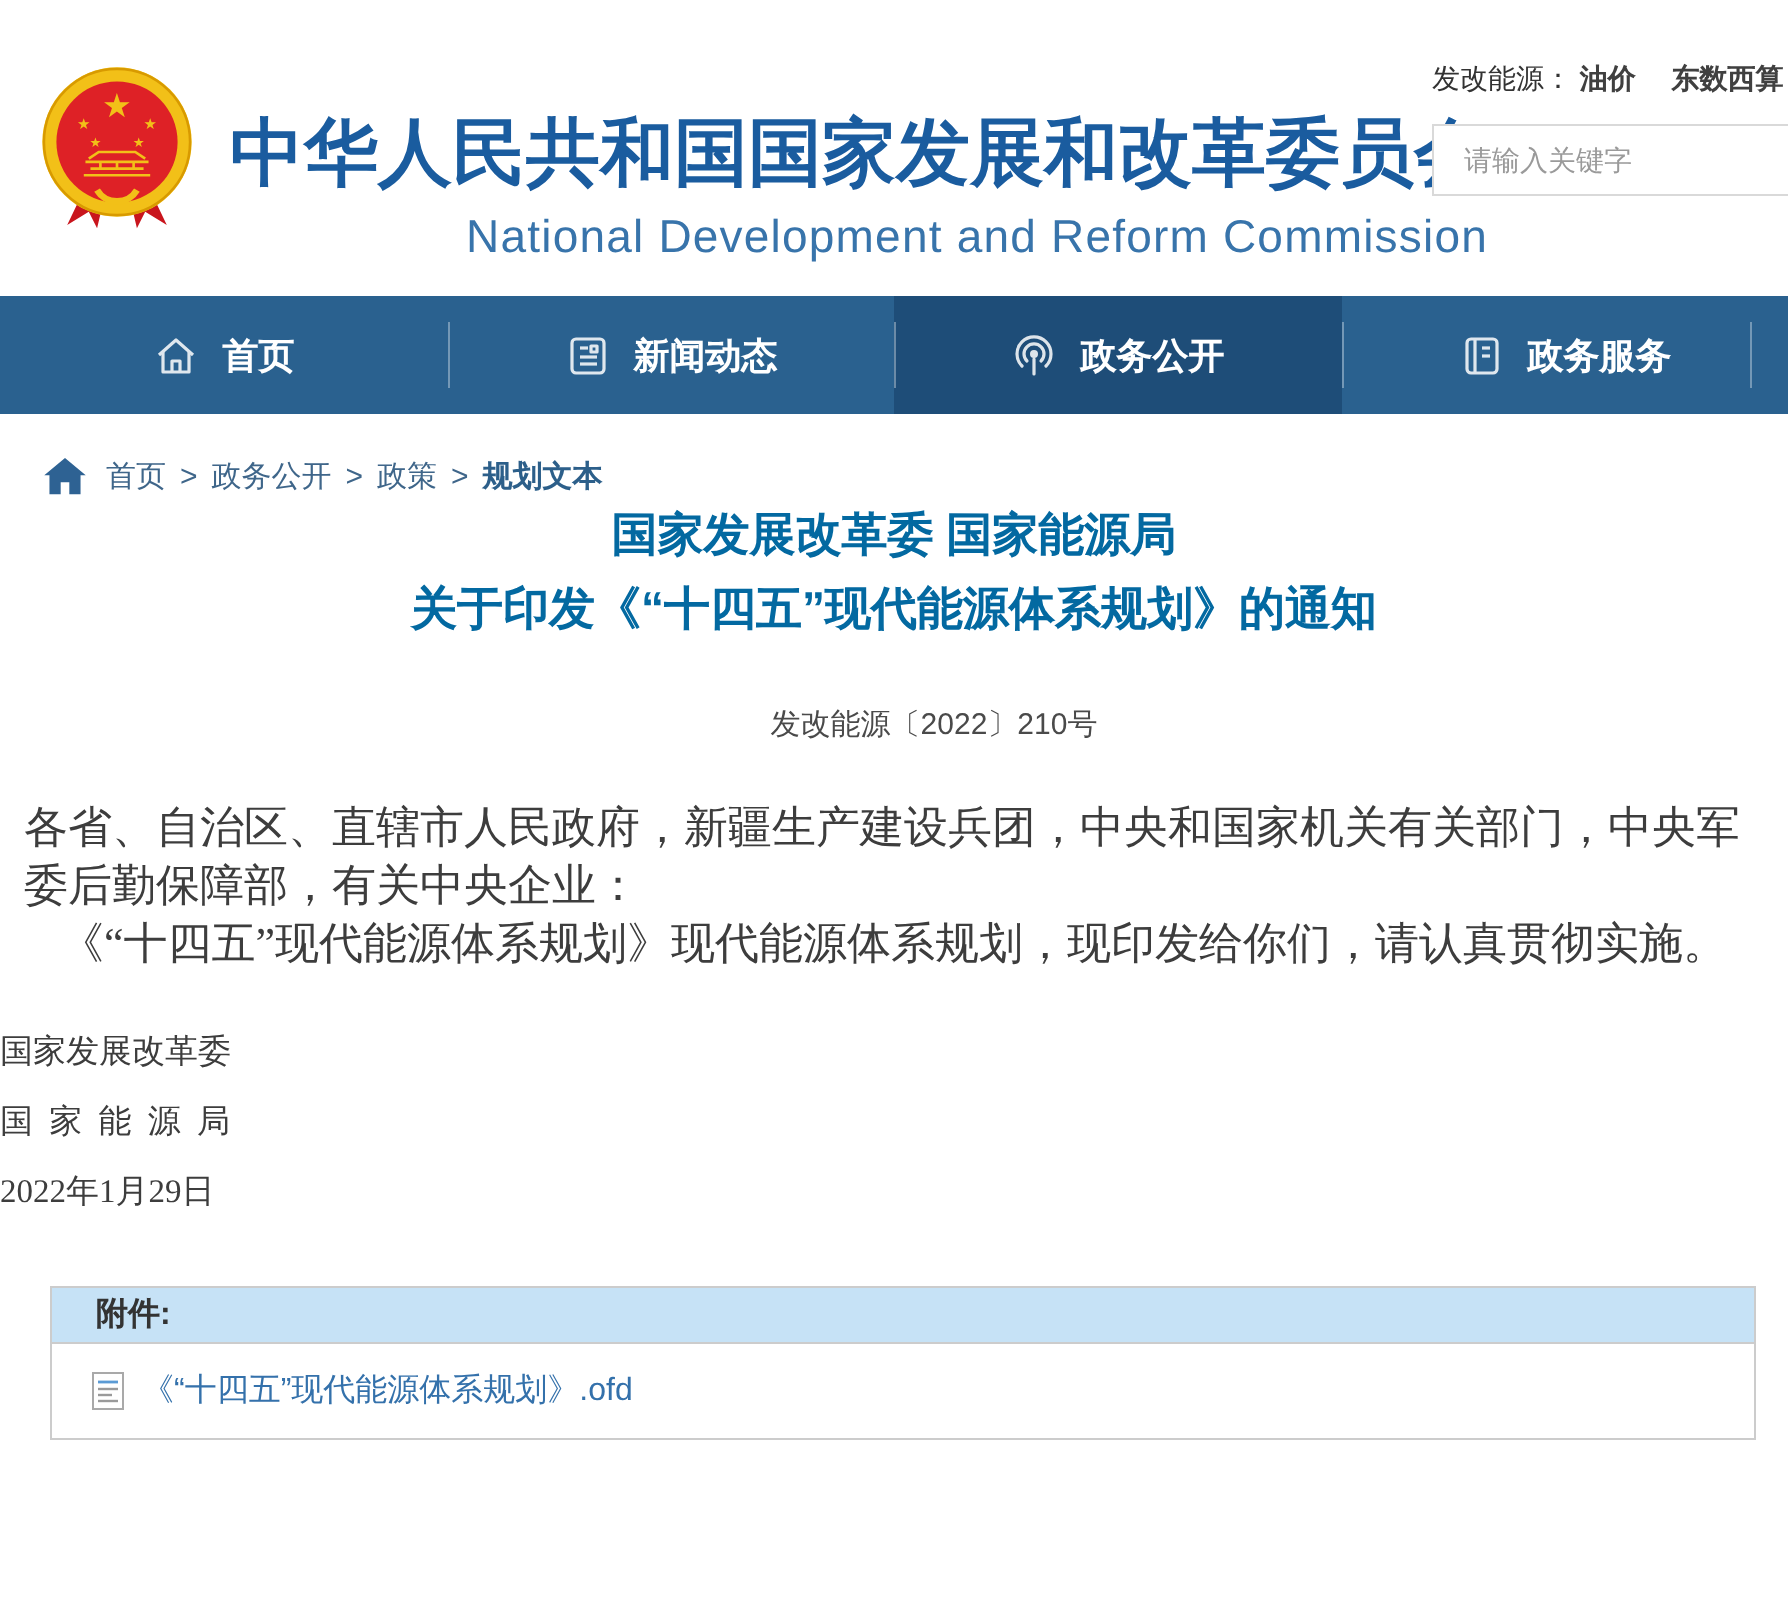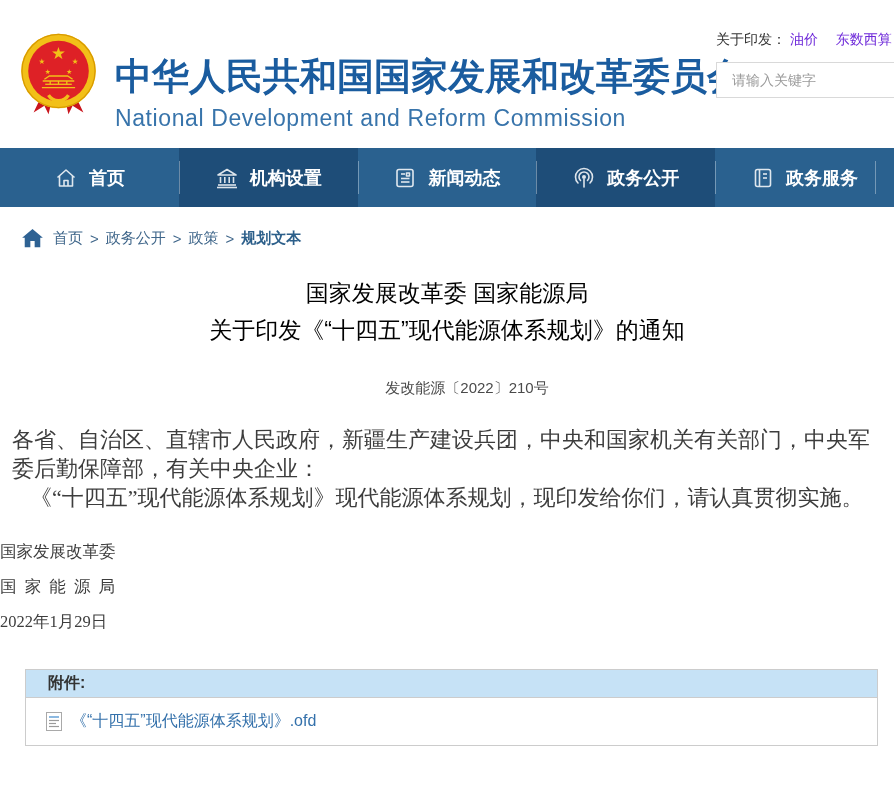--- a/index.html
+++ b/index.html
@@ -7,43 +7,43 @@
   body {
     font-family:"Liberation Sans","DejaVu Sans",sans-serif;
     background:#ffffff; color:#3d3d3d;
     width:894px; height:802px; overflow:hidden; position:relative;
   }
   
   .header { position:relative; height:148px; background:#fff; }
   .logo { position:absolute; left:17px; top:32px; width:83px; height:83px; }
   .brand { position:absolute; left:115px; top:52px; }
   .brand-cn { font-size:37px; font-weight:bold; color:#1a5c9f; letter-spacing:0px; white-space:nowrap; }
-  .brand-en { font-size:23px; color:#3874ab; letter-spacing:0.6px; margin-top:3px; white-space:nowrap; }
+  .brand-en { font-size:23px; color:#3874ab; letter-spacing:0.6px; margin-top:3px; white-space:nowrap;text-align:right; }
   .header-right { position:absolute; left:716px; right:-30px; top:31px; }
   .hot-search { font-size:14px; color:#333; white-space:nowrap; }
-  .hot-search a { color:#6d28d9; text-decoration:none; margin-right:14px; cursor:pointer; }
+  .hot-search a { color:#404040; text-decoration:none; margin-right:14px; cursor:pointer;font-weight:bold; }
   .search-box { margin-top:13px; height:36px; border:1px solid #d9d9d9; background:#fff; display:flex; align-items:center; }
   .search-box input { border:none; outline:none; width:100%; height:100%; padding-left:15px; font-size:14px; color:#333; font-family:inherit; }
   .search-box input::placeholder { color:#9a9a9a; }
   
   .nav { height:59px; background:#2a618f; display:flex; }
   .nav-item { flex:1 1 0; display:flex; align-items:center; justify-content:center; gap:11px;
     color:#fff; font-size:18px; font-weight:bold; position:relative; cursor:pointer; }
   .nav-item.dark { background:#1e4d78; }
   .nav-item + .nav-item::before { content:""; position:absolute; left:0; top:13px; bottom:13px; width:1px; background:rgba(255,255,255,0.35); }
   .nav-item:last-child::after { content:""; position:absolute; right:18px; top:13px; bottom:13px; width:1px; background:rgba(255,255,255,0.35); }
   .nav-icon { width:24px; height:24px; display:block; opacity:0.85; }
   
   .breadcrumb { display:flex; align-items:center; padding:20px 0 0 22px; font-size:15px; color:#3f668a; height:42px; }
   .breadcrumb .home-ic { width:21px; height:19px; margin-right:10px; }
   .crumb { color:#3f668a; text-decoration:none; cursor:pointer; }
   .crumb-sep { margin:0 7px; color:#3f668a; }
   .crumb.current { font-weight:bold; color:#2c5f8a; cursor:default;font-family:Liberation Serif, serif; }
   
-  .doc-title { text-align:center; font-weight:normal; font-size:23px; color:#000000; line-height:37px; margin-top:26px; }
+  .doc-title { text-align:center; font-weight:bold; font-size:23px; color:#0369a1; line-height:37px; }
   .doc-number { text-align:center; font-size:15px; color:#4a4a4a; margin-top:30px;padding-left:40px; }
   .doc-body { font-family:"Liberation Serif","DejaVu Serif",serif; font-size:22px; color:#3d3d3d; margin:27px 6px 0 12px; line-height:29px; }
   .doc-body p.indent { text-indent:18px; }
   .signatures { text-align:left; font-family:"Liberation Serif","DejaVu Serif",serif; font-size:16.5px; color:#3d3d3d; margin-top:22px; }
   .signatures div { line-height:35px; }
   .sig-spread { letter-spacing:2px; }
   
   .attachments { margin:30px 16px 0 25px; width:853px; border:1px solid #cccccc; background:#fff; }
   .attach-header { background:#c6e2f6; height:28px; display:flex; align-items:center; padding-left:22px;
     font-weight:bold; font-size:16px; color:#333; border-bottom:1px solid #cccccc; }
@@ -83,50 +83,38 @@
     <path d="M38 76 A 14 14 0 0 0 62 76" fill="none" stroke="#f2c018" stroke-width="4"></path>
   </svg>
 
   <div class="brand">
     <div class="brand-cn">中华人民共和国国家发展和改革委员会</div>
     <div class="brand-en">National Development and Reform Commission</div>
   </div>
 
   <div class="header-right">
     <div class="hot-search">
-      <span>关于印发：</span>
+      <span>发改能源：</span>
       <a>油价</a>
       <a>东数西算</a>
     </div>
     <div class="search-box">
       <input type="text" placeholder="请输入关键字" style="">
     </div>
   </div>
 </div>
 
 <div class="nav">
   <div class="nav-item">
     <svg class="nav-icon" viewBox="0 0 24 24" fill="none" stroke="#ffffff" stroke-width="1.6" stroke-linejoin="round">
       <path d="M3.5 11.5 L12 4 L20.5 11.5"></path>
       <path d="M5.5 10 V20 H18.5 V10"></path>
       <path d="M10 20 V14.5 H14 V20"></path>
     </svg>
     <span>首页</span>
-  </div>
-  <div class="nav-item dark">
-    <svg class="nav-icon" viewBox="0 0 24 24" fill="none" stroke="#ffffff" stroke-width="1.6" stroke-linejoin="round">
-      <path d="M3 9 L12 3.5 L21 9 Z"></path>
-      <line x1="5.5" y1="11" x2="5.5" y2="17"></line>
-      <line x1="9.8" y1="11" x2="9.8" y2="17"></line>
-      <line x1="14.2" y1="11" x2="14.2" y2="17"></line>
-      <line x1="18.5" y1="11" x2="18.5" y2="17"></line>
-      <line x1="3" y1="19" x2="21" y2="19"></line>
-      <line x1="2" y1="21.5" x2="22" y2="21.5"></line>
-    </svg>
-    <span>机构设置</span>
   </div>
   <div class="nav-item">
     <svg class="nav-icon" viewBox="0 0 24 24" fill="none" stroke="#ffffff" stroke-width="1.6" stroke-linejoin="round">
       <rect x="4" y="3.5" width="16" height="17" rx="2"></rect>
       <line x1="8" y1="8" x2="12" y2="8"></line>
       <rect x="13.5" y="7" width="3" height="3"></rect>
       <line x1="8" y1="12.5" x2="16.5" y2="12.5"></line>
       <line x1="8" y1="16" x2="16.5" y2="16"></line>
     </svg>
     <span>新闻动态</span>

